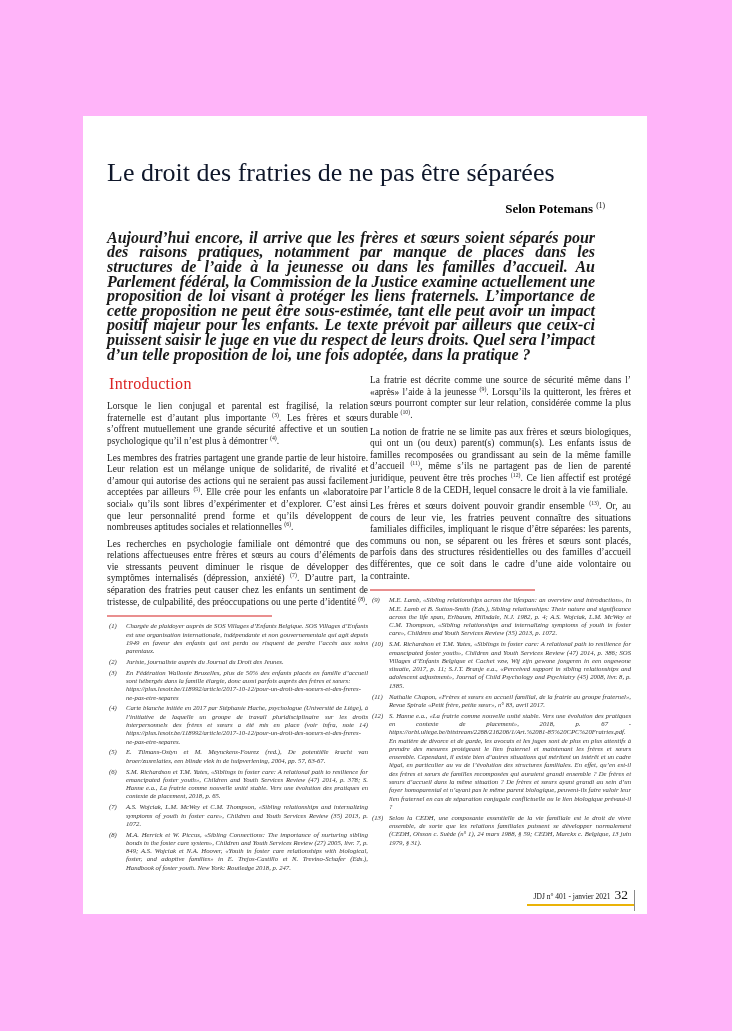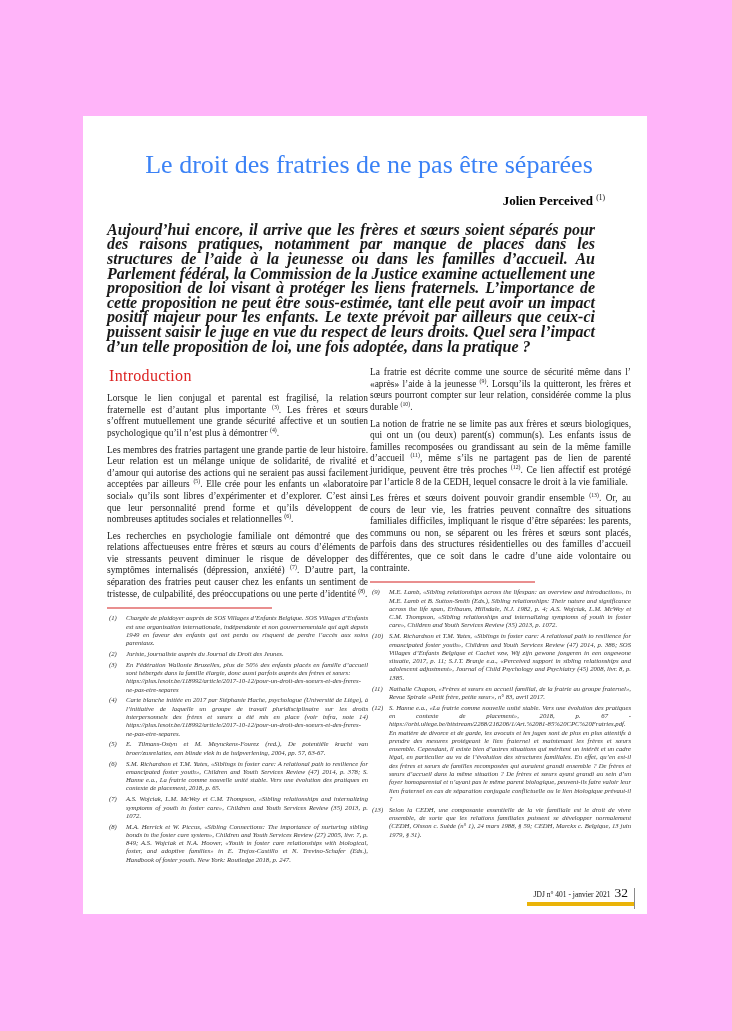--- a/index.html
+++ b/index.html
@@ -7,22 +7,22 @@
     width:732px;height:1031px;position:relative;
     background:#ffb4f9;overflow:hidden;
     font-family:"Liberation Serif","DejaVu Serif",serif;
   }
   .page{
     position:absolute;left:83px;top:116px;width:564px;height:798px;
     background:#ffffff;box-sizing:border-box;
     padding:26px 16px 0 24px;overflow:hidden;
   }
   .article-title{
-    color:#3b82f6;font-size:26px;line-height:30px;text-align:center;
-    font-weight:400;margin:8px 0 10px 0;
+    color:#0f172a;font-size:26px;line-height:30px;text-align:left;
+    font-weight:400;margin:16px 0 10px 0;
   }
   .authors{
     text-align:right;padding-right:26px;font-weight:700;
     font-size:13px;line-height:16.5px;margin-bottom:13px;
   }
   .authors sup{font-size:7.5px;font-weight:400;}
   .abstract{
     font-weight:700;font-style:italic;font-size:16px;line-height:14.6px;
     text-align:justify;margin:0 36px 13px 0;color:#1a1a1a;
   }
@@ -44,38 +44,38 @@
   .fns{margin-top:2px;}
   .fn{
     position:relative;padding-left:19px;margin-bottom:2.5px;
     font-size:6.7px;line-height:8.3px;font-style:italic;color:#333;
     text-align:justify;overflow-wrap:anywhere;white-space:pre-line;
   }
   .fn .fn-num{position:absolute;left:2px;top:0;white-space:normal;}
   .footer{position:absolute;right:12px;bottom:8px;}
   .footer-inner{
     position:relative;display:inline-flex;align-items:baseline;gap:4px;
-    border-bottom:4px solid #eab308;padding:0 7px 1px 7px;
+    border-bottom:2px solid #eab308;padding:0 7px 1px 7px;
   }
   .footer-inner::after{
     content:"";position:absolute;right:0;bottom:-7px;width:1px;height:21px;
     background:#8a8a8a;
   }
   .journal-issue{font-size:7.5px;color:#111;}
   .page-number{font-size:13.5px;color:#111;}
 </style>
 </head>
 <body>
 
 <div class="page">
 
   <h1 class="article-title">Le droit des fratries de ne pas être séparées</h1>
 
   <div class="authors" id="authors">
-      <div><span>Jolien Perceived </span><sup>(1)</sup></div>
+      <div><span>Selon Potemans </span><sup>(1)</sup></div>
     </div>
 
   <p class="abstract">Aujourd’hui encore, il arrive que les frères et sœurs soient séparés pour des raisons pratiques, notamment par manque de places dans les structures de l’aide à la jeunesse ou dans les familles d’accueil. Au Parlement fédéral, la Commission de la Justice examine actuellement une proposition de loi visant à protéger les liens fraternels. L’importance de cette proposition ne peut être sous-estimée, tant elle peut avoir un impact positif majeur pour les enfants. Le texte prévoit par ailleurs que ceux-ci puissent saisir le juge en vue du respect de leurs droits. Quel sera l’impact d’un telle proposition de loi, une fois adoptée, dans la pratique ?</p>
 
   <div class="cols">
 
     <div class="col">
       <h2 class="intro-heading">Introduction</h2>
       <div id="left-paras">
           <p class="para">Lorsque le lien conjugal et parental est fragilisé, la relation fraternelle est d’autant plus importante <sup>(3)</sup>. Les frères et sœurs s’offrent mutuellement une grande sécurité affective et un soutien psychologique qu’il n’est plus à démontrer <sup>(4)</sup>.</p>

